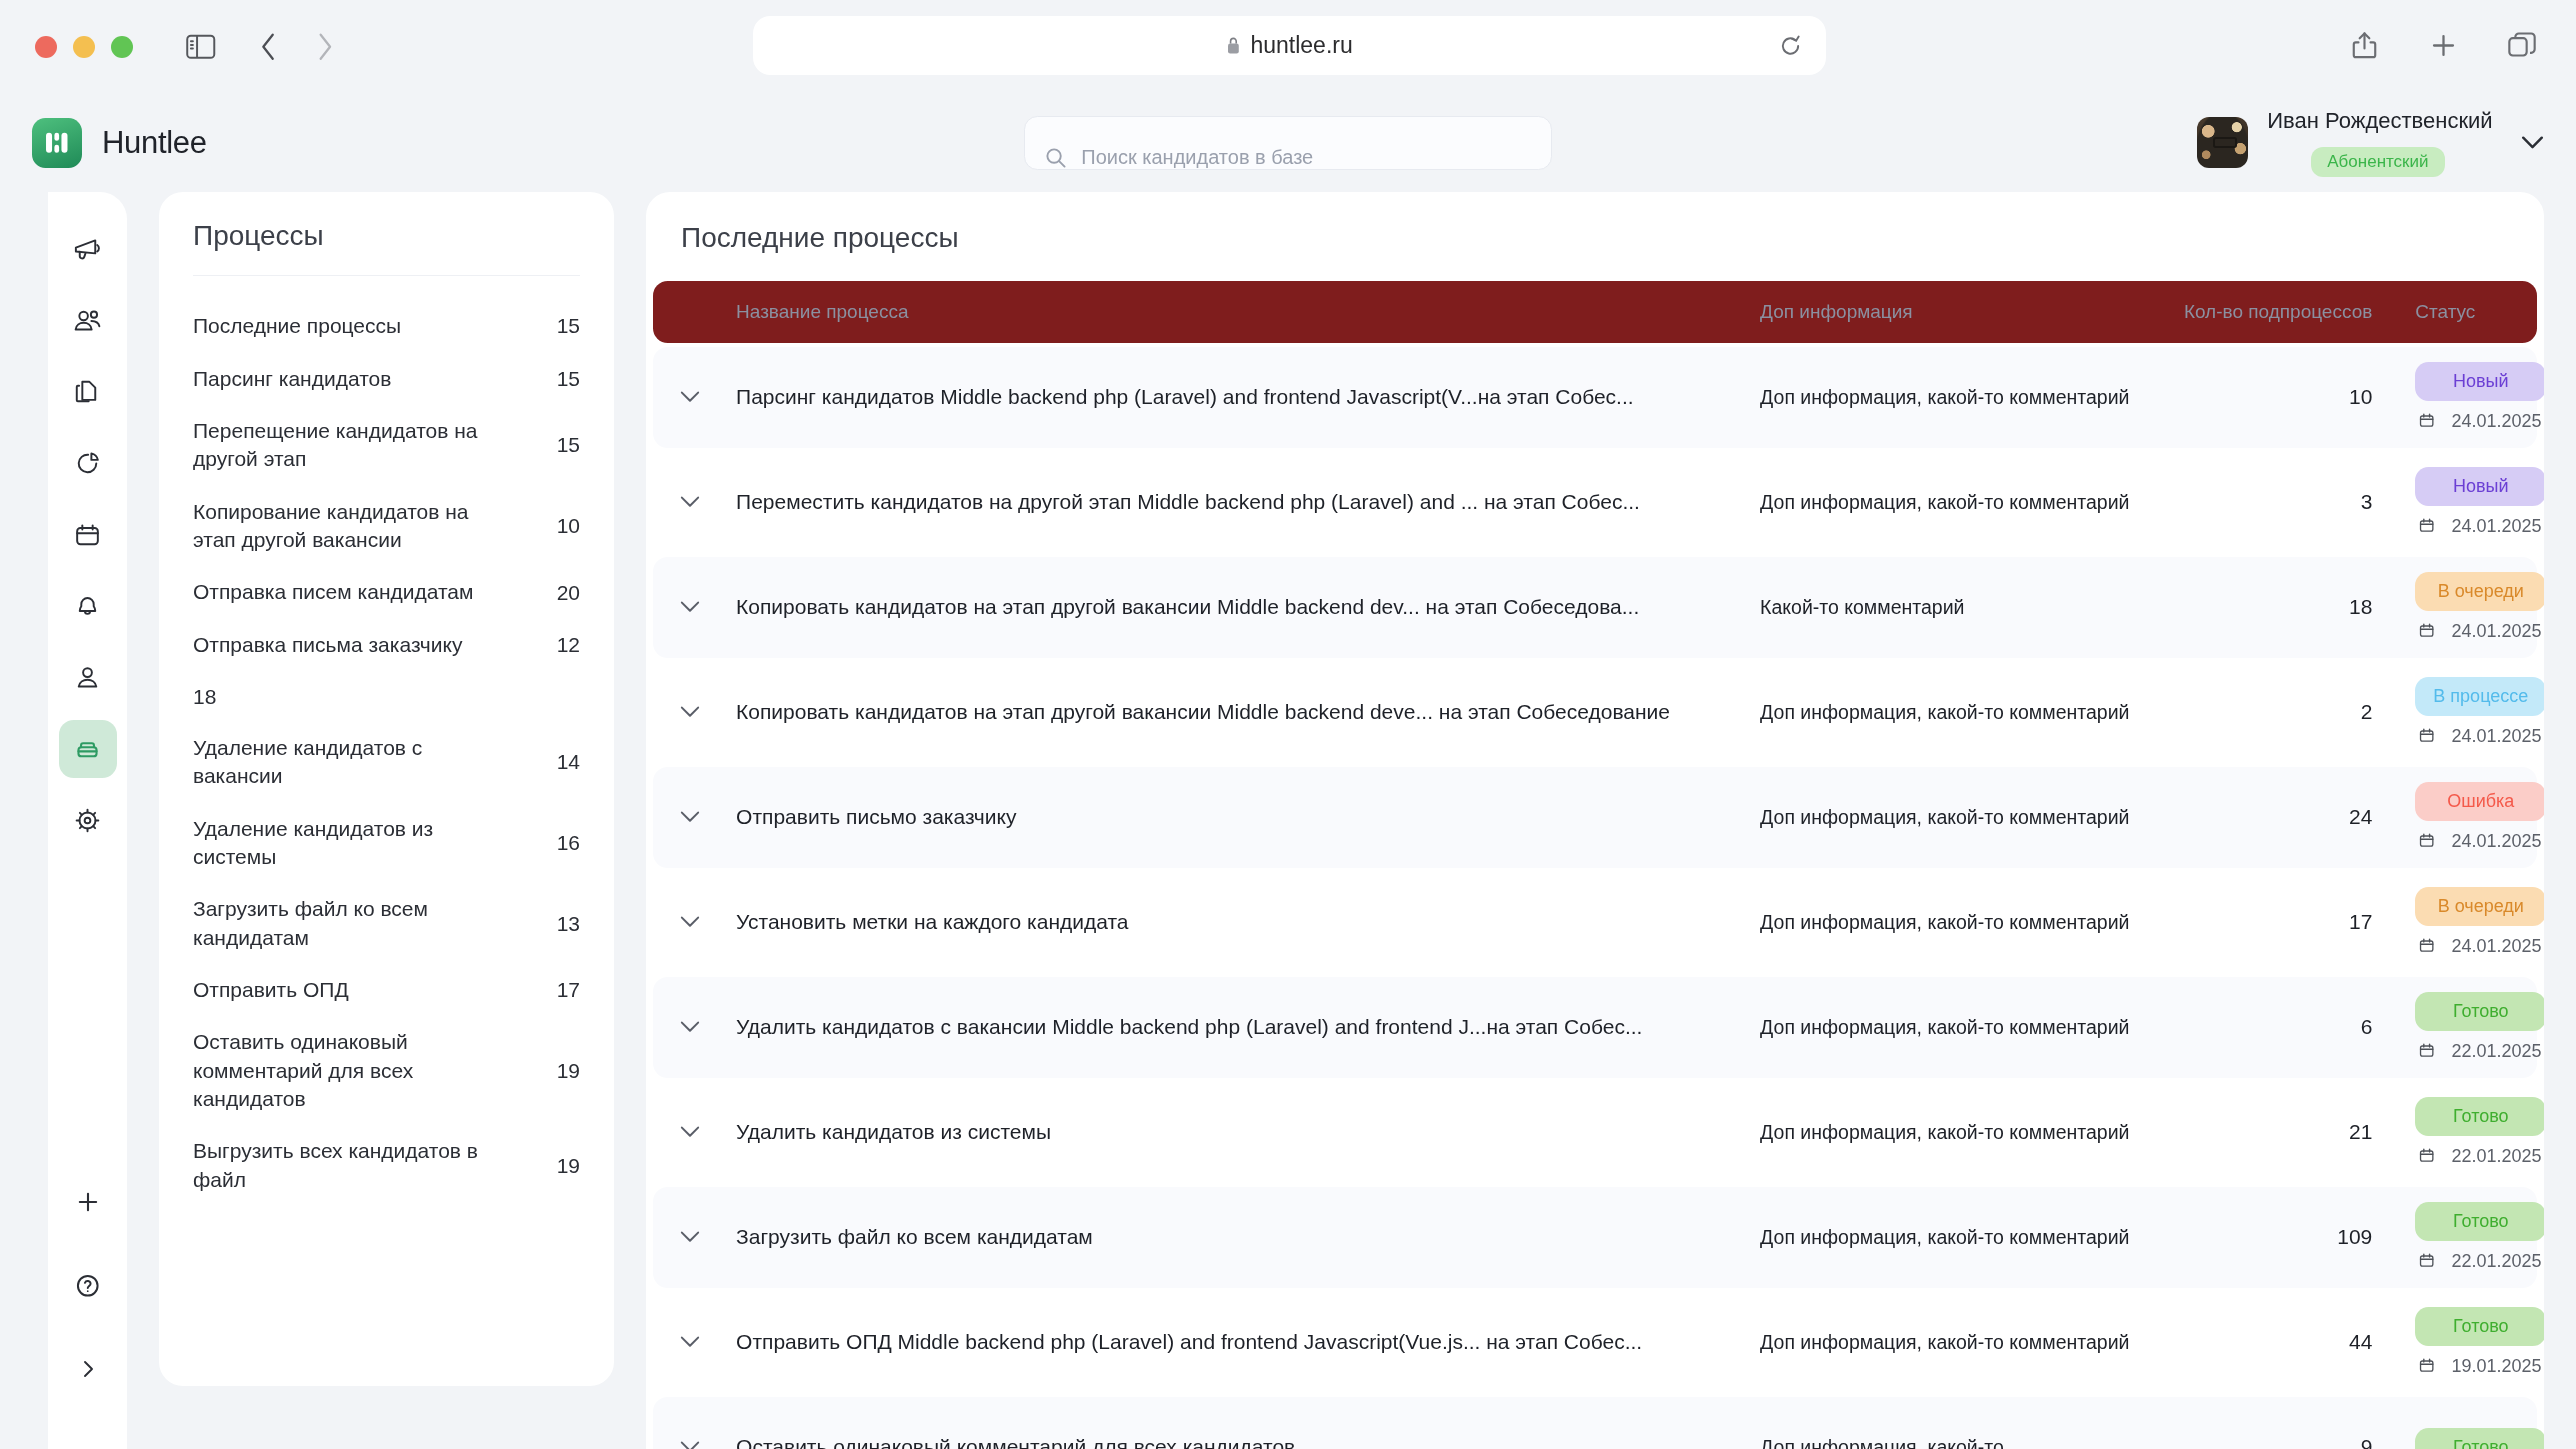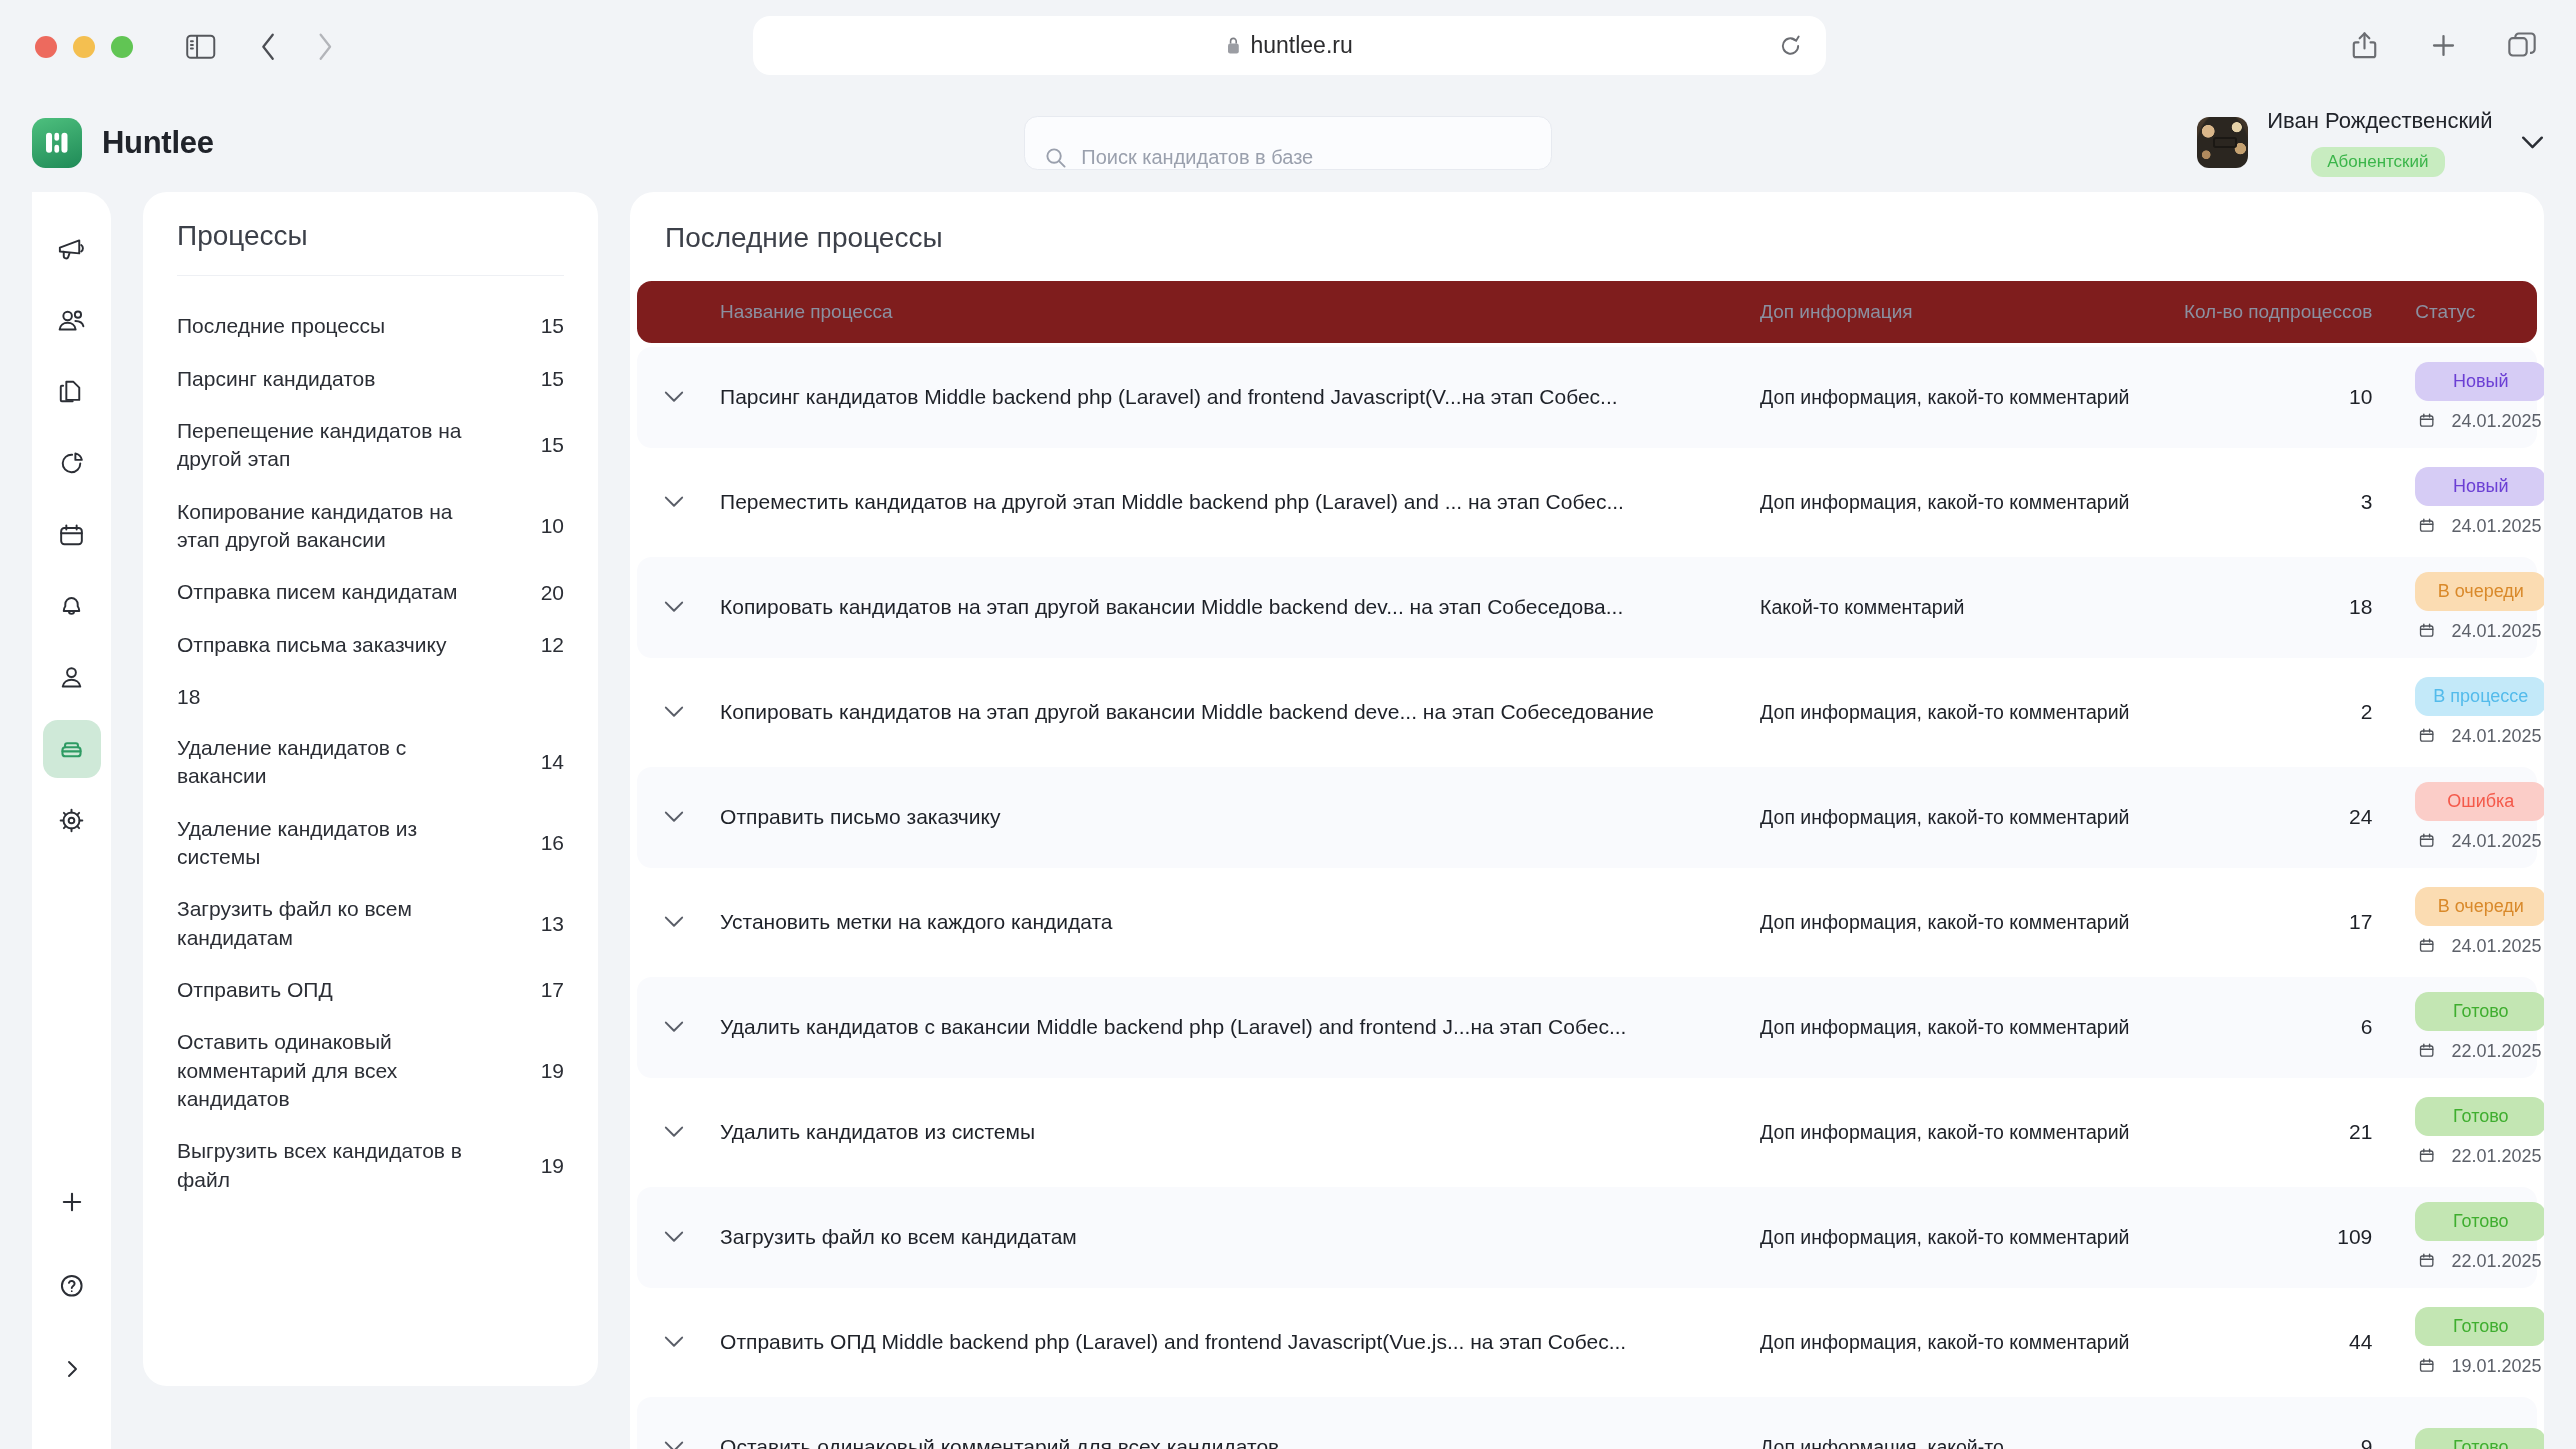--- a/index.html
+++ b/index.html
@@ -72,21 +72,21 @@
     padding: 0 32px;
   }
   .brand { display: flex; align-items: center; gap: 20px; }
   .brand-logo {
     width: 50px; height: 50px;
     border-radius: 13.4px;
     background: linear-gradient(160deg, #4ec07e 0%, #1f8a57 100%);
     display: flex; align-items: center; justify-content: center;
   }
   .brand-name {
-    font-size: 31px; font-weight: 700; color: #20232a;
+    font-size: 31px; font-weight: 400; color: #20232a;
     letter-spacing: -0.3px;
   }
 
   .global-search {
     position: absolute;
     left: 1024px; width: 528px;
     height: 54px;
     background: #fbfcfe;
     border: 1.3px solid #e7eaf0;
     border-radius: 13.4px;
@@ -133,21 +133,21 @@
     background: #c8ecc0; color: #3bb54a;
     font-size: 17px;
     padding: 4.7px 16px; border-radius: 12px; margin-left: 44px;
   }
   .user-caret { color: #2b2e35; margin-left: 9.4px; }
 
   
   .app-body {
     display: flex;
     height: calc(1449px - 93px - 99px);
-    padding: 0 0 0 0;
+    padding: 0 0 0 16px;
   }
 
   
   .icon-rail {
     width: 79px;
     background: #ffffff;
     border-top-right-radius: 27px;
     margin-left: 32px;
     display: flex; flex-direction: column;
     align-items: center;

